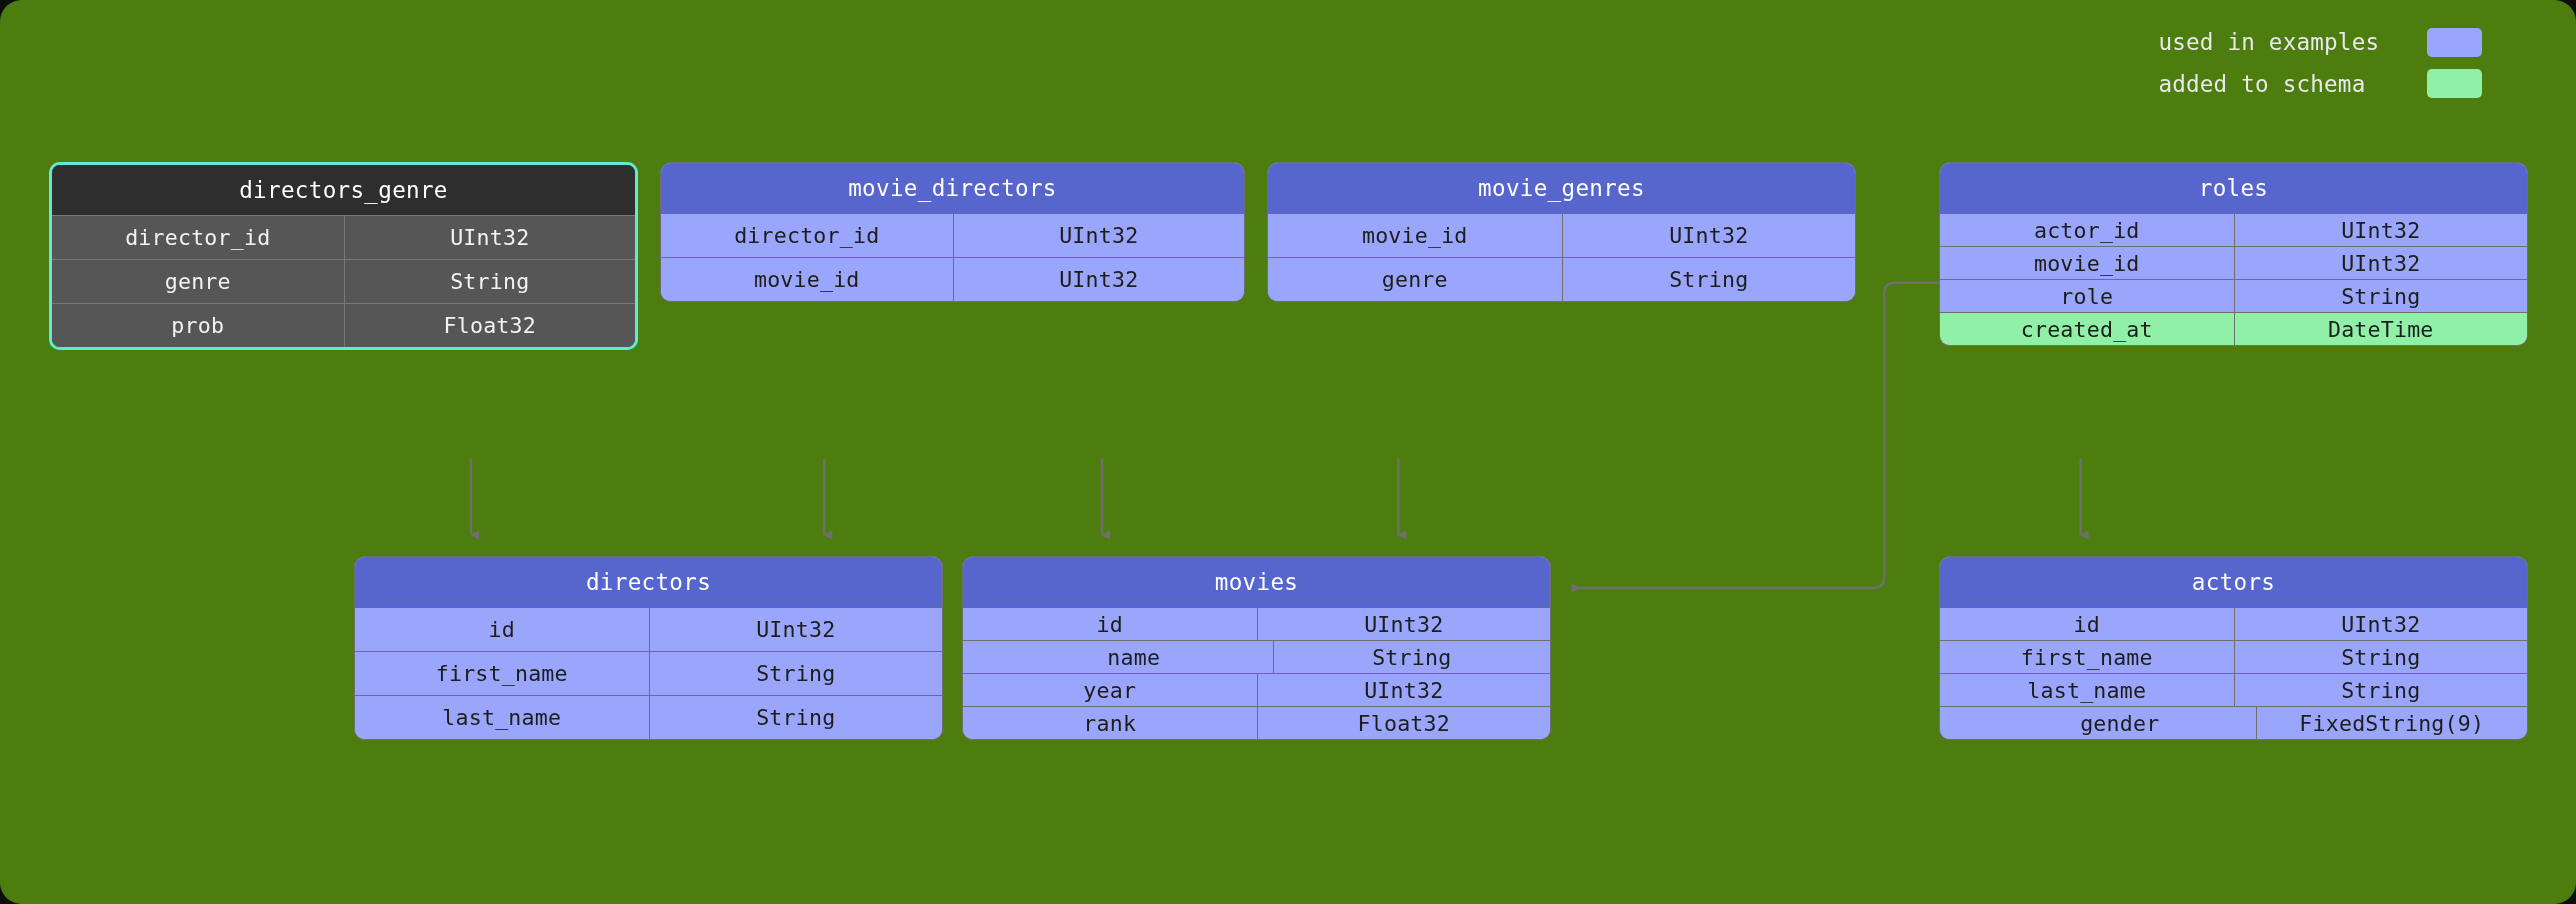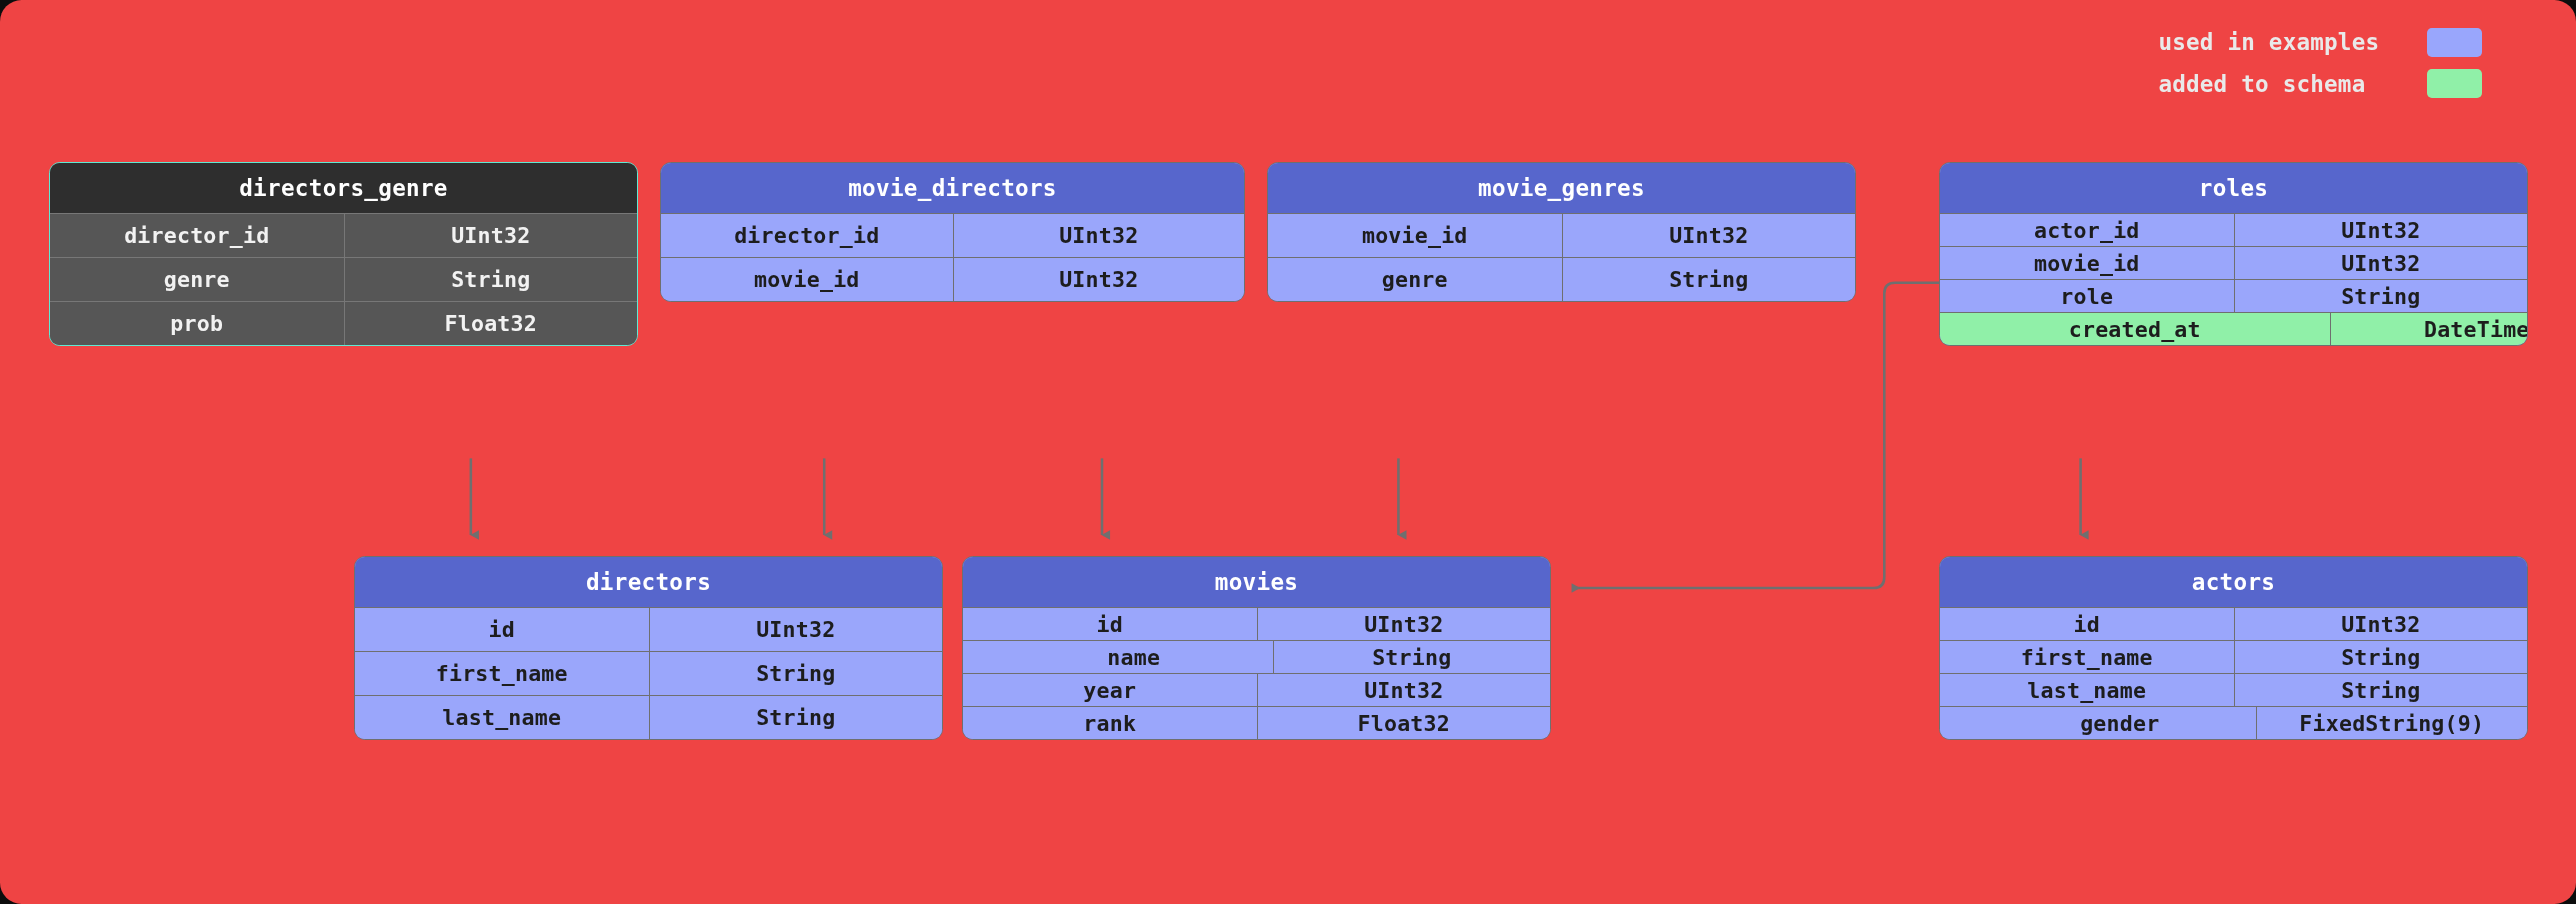--- a/index.html
+++ b/index.html
@@ -11,24 +11,23 @@
   body {
     width: 2576px;
     height: 904px;
     overflow: hidden;
     font-family: "DejaVu Sans Mono", "Liberation Mono", monospace;
   }
   #canvas {
     position: relative;
     width: 2576px;
     height: 904px;
-    background: #ef4444;
+    background: #4d7c0f;
     border-radius: 21.6px;
     overflow: hidden;
-    font-weight: bold;
   }
   #edges {
     position: absolute;
     left: 0; top: 0;
     width: 2576px;
     height: 904px;
     pointer-events: none;
   }
 
   
@@ -95,29 +94,29 @@
   .cell.col-type { flex: 0 0 50%; }
 
   
   .tbl.blue { border: 1px solid #6f6f6f; background: #9aa6fb; }
   .tbl.blue .tbl-head { background: #5766cc; }
   .tbl.blue .tbl-row { background: #9aa6fb; border-top: 1px solid #6f6f6f; }
   .tbl.blue .cell { color: #1d1d1d; }
   .tbl.blue .cell.col-type { border-left: 1px solid #6f6f6f; }
 
   
-  .tbl.dark { border: 1px solid #5eead4; background: #565656; }
+  .tbl.dark { border: 3px solid #5eead4; background: #565656; }
   .tbl.dark .tbl-head { background: #2e2e2e; }
   .tbl.dark .tbl-row { background: #565656; border-top: 1px solid #777777; }
   .tbl.dark .cell { color: #f2f2f2; }
   .tbl.dark .cell.col-type { border-left: 1px solid #777777; }
 
   
   .tbl-row.added { background: #90f0a8 !important; }
-  .tbl-row.added .cell { color: #1d1d1d !important; margin-left: 48px; }
+  .tbl-row.added .cell { color: #1d1d1d !important; }
 </style>
 </head>
 <body>
 
 <div id="canvas">
 
   <svg id="edges" viewBox="0 0 2623 921" xmlns="http://www.w3.org/2000/svg">
     <defs>
       <marker id="ah-down" markerWidth="11" markerHeight="11" refX="5.5" refY="9" orient="auto" markerUnits="userSpaceOnUse">
         <path d="M0.7,0.8 L10.3,0.8 L5.5,9.6 Z" fill="#6f6f6f"></path>

